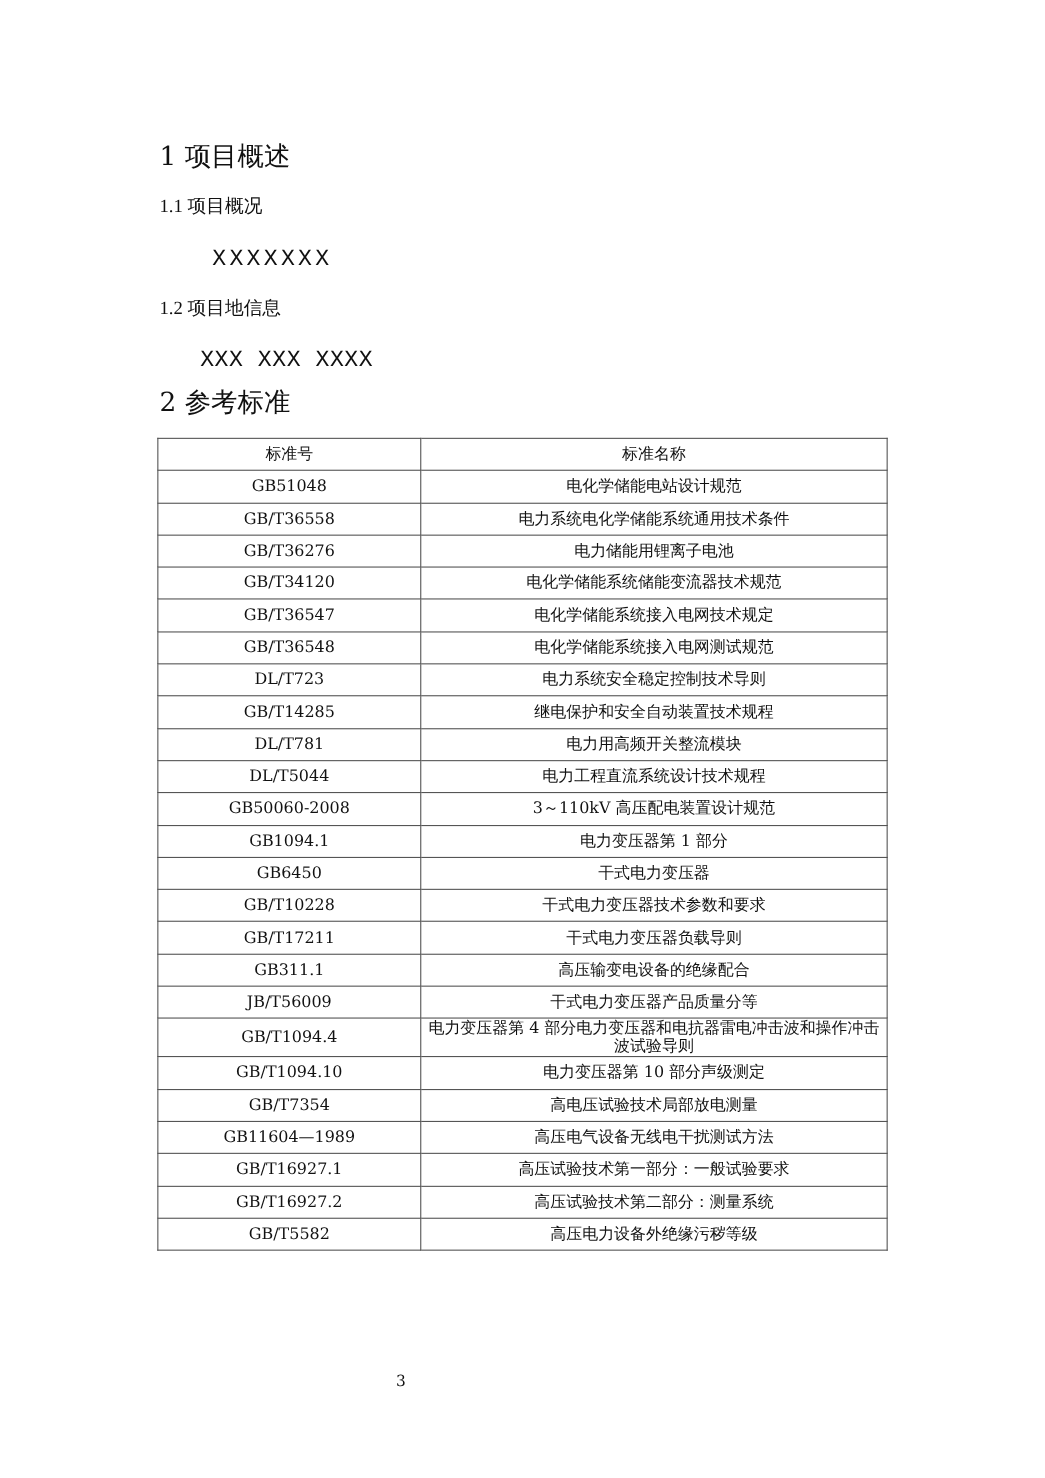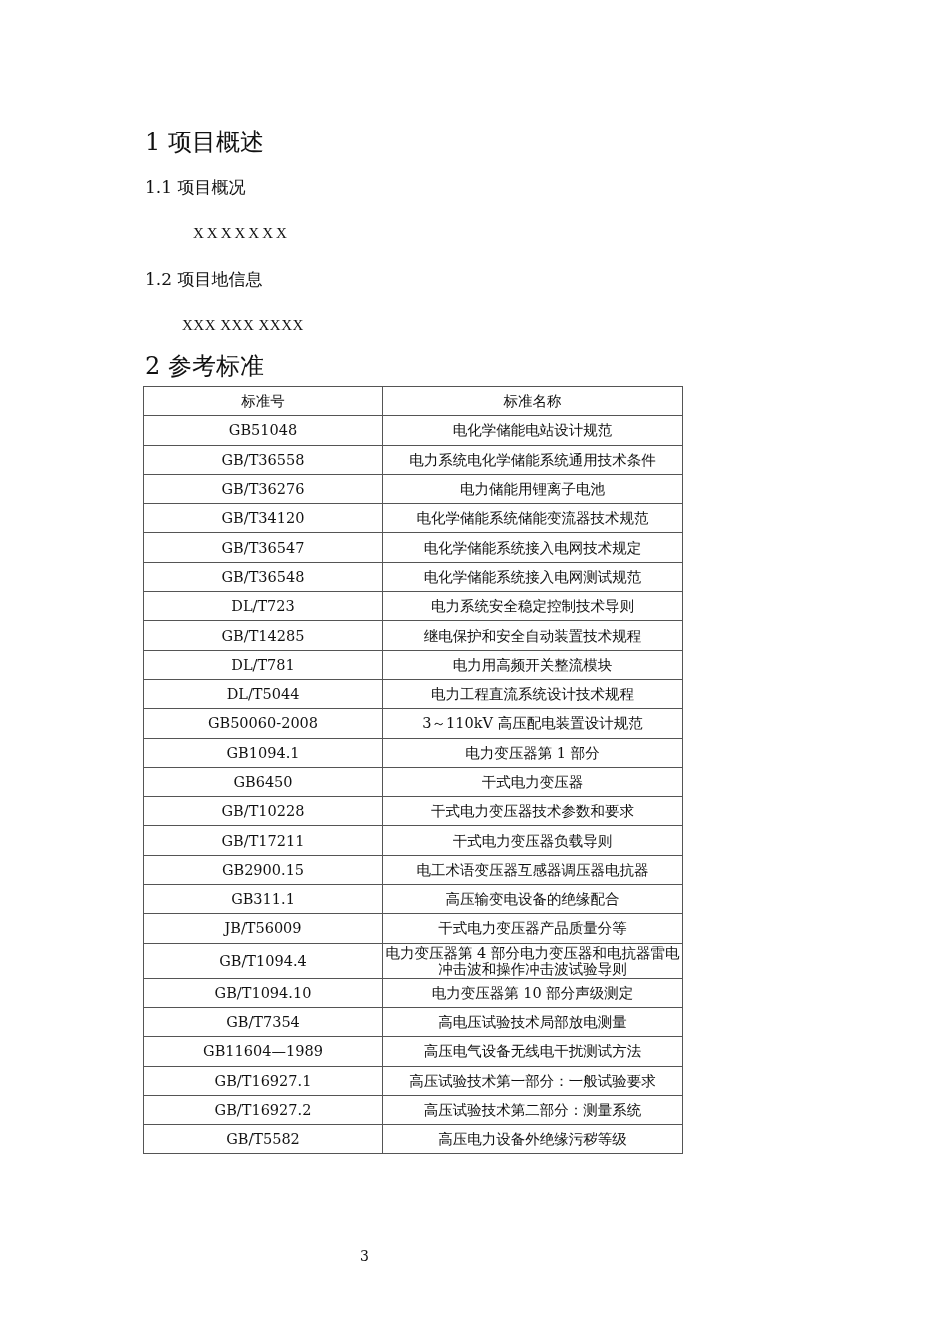--- a/index.html
+++ b/index.html
@@ -1,32 +1,32 @@
 <!DOCTYPE html>
 <html><head>
 <meta charset="utf-8">
 <style>
   html, body { margin: 0; padding: 0; background: #ffffff; }
   body {
     width: 950px; height: 1344px; position: relative; overflow: hidden;
     font-family: "DejaVu Serif", "Liberation Serif", serif; color: #111;
   }
   .h1 { position: absolute; left: 145px; font-size: 24px; }
-  .h2 { position: absolute; left: 145px; font-size: 17px; }
-  .para { position: absolute; font-size: 15px; font-family: Liberation Serif, serif; }
+  .h2 { position: absolute; left: 145px; font-size: 17px; font-family: Liberation Serif, serif; }
+  .para { position: absolute; font-size: 21px; font-family: Liberation Mono, monospace; }
   #h1-1 { top: 126px; }
   #h2-1 { top: 176px; }
   #p-1 { top: 225px; left: 193px; letter-spacing: 3px; }
   #h2-2 { top: 268px; }
   #p-2 { top: 317px; left: 182px; letter-spacing: 0.5px; }
   #h1-2 { top: 350px; }
 
   table.std {
-    position: absolute; left: 143px; top: 386px;
-    width: 540px; border-collapse: collapse; font-size: 14.5px;
+    position: absolute; left: 143px; top: 398px;
+    width: 664px; border-collapse: collapse; font-size: 14.5px;
   }
   table.std td, table.std th {
     border: 1px solid #555; text-align: center; font-weight: normal;
     height: 28.3px; padding: 0; line-height: 16px;
   }
   table.std .c1 { width: 238px; }
   table.std tr.tall td { height: 34px; }
   .pagenum { position: absolute; top: 1248px; left: 360px; font-size: 14px; }
 </style>
 </head>
@@ -101,24 +101,20 @@
       </tr>
       <tr>
         <td class="c1">GB/T10228</td>
         <td>干式电力变压器技术参数和要求</td>
       </tr>
       <tr>
         <td class="c1">GB/T17211</td>
         <td>干式电力变压器负载导则</td>
       </tr>
       <tr>
-        <td class="c1">GB2900.15</td>
-        <td>电工术语变压器互感器调压器电抗器</td>
-      </tr>
-      <tr>
         <td class="c1">GB311.1</td>
         <td>高压输变电设备的绝缘配合</td>
       </tr>
       <tr>
         <td class="c1">JB/T56009</td>
         <td>干式电力变压器产品质量分等</td>
       </tr>
       <tr class="tall">
         <td class="c1">GB/T1094.4</td>
         <td>电力变压器第 4 部分电力变压器和电抗器雷电冲击波和操作冲击波试验导则</td>

